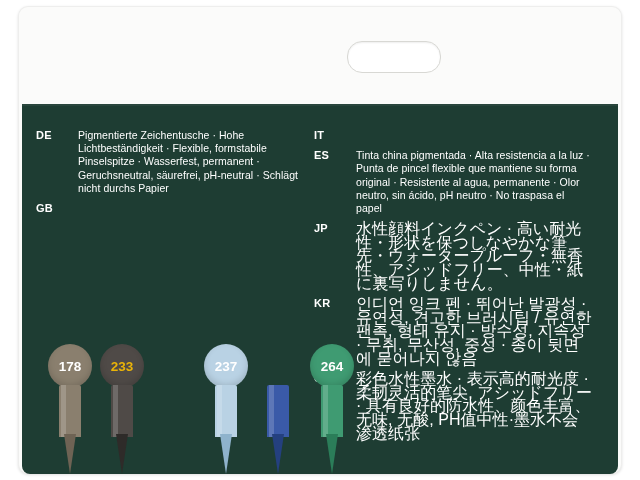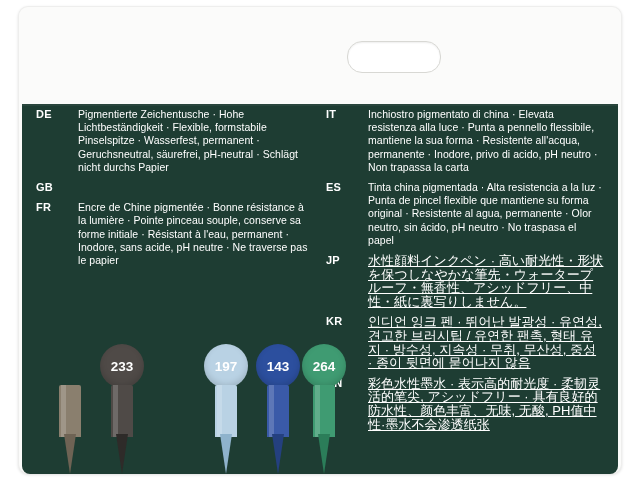--- a/index.html
+++ b/index.html
@@ -62,24 +62,24 @@
   }
   .panel::before {
     content: "";
     position: absolute;
     left: 0; top: 0; right: 0; height: 2px;
     background: rgba(255,255,255,0.05);
   }
   .cols {
     position: absolute;
     left: 14px;
-    top: 4px;
+    top: 25px;
     width: 572px;
     display: flex;
-    gap: 12px;
+    gap: 0;
   }
   .col {
     width: 278px;
   }
   .entry {
     display: flex;
     margin-bottom: 7px;
   }
   .lang {
     width: 26px;
@@ -92,23 +92,22 @@
   }
   .txt {
     color: #ffffff;
     font-size: 10.5px;
     line-height: 13.2px;
     letter-spacing: 0.05px;
     width: 236px;
     margin-left: 16px;
   }
   .txt.cjk {
-    font-size: 13px;
+    font-size: 16px;
     line-height: 13.6px;
-    text-decoration: underline;
   }
   
   .pens {
     position: absolute;
     left: 26px;
     bottom: 0;
     width: 300px;
     height: 130px;
   }
   .pen {
@@ -173,32 +172,27 @@
 
         <div class="entry">
           <div class="lang">DE</div>
           <div class="txt">Pigmentierte Zeichentusche · Hohe Lichtbeständigkeit · Flexible, formstabile Pinselspitze · Wasserfest, permanent · Geruchsneutral, säurefrei, pH-neutral · Schlägt nicht durchs Papier</div>
         </div>
 
         <div class="entry">
           <div class="lang">GB</div>
         </div>
 
-        <div class="entry">
-          <div class="lang">FR</div>
-          <div class="txt">Encre de Chine pigmentée · Bonne résistance à la lumière · Pointe pinceau souple, conserve sa forme initiale · Résistant à l'eau, permanent · Inodore, sans acide, pH neutre · Ne traverse pas le papier</div>
-        </div>
 
       </div>
 
       <div class="col">
 
         <div class="entry">
           <div class="lang">IT</div>
-          <div class="txt">Inchiostro pigmentato di china · Elevata resistenza alla luce · Punta a pennello flessibile, mantiene la sua forma · Resistente all'acqua, permanente · Inodore, privo di acido, pH neutro · Non trapassa la carta</div>
         </div>
 
         <div class="entry">
           <div class="lang">ES</div>
           <div class="txt">Tinta china pigmentada · Alta resistencia a la luz · Punta de pincel flexible que mantiene su forma original · Resistente al agua, permanente · Olor neutro, sin ácido, pH neutro · No traspasa el papel</div>
         </div>
 
         <div class="entry">
           <div class="lang">JP</div>
           <div class="txt cjk">水性顔料インクペン · 高い耐光性・形状を保つしなやかな筆先・ウォータープルーフ・無香性、アシッドフリー、中性・紙に裏写りしません。</div>
@@ -214,50 +208,50 @@
           <div class="txt cjk">彩色水性墨水 · 表示高的耐光度 · 柔韧灵活的笔尖, アシッドフリー · 具有良好的防水性、颜色丰富、无味, 无酸, PH值中性·墨水不会渗透纸张</div>
         </div>
 
       </div>
 
     </div>
 
     <div class="pens">
 
       <div class="pen" style="left:0px">
+        <div class="cap" style="background: rgb(138, 127, 110); color: rgb(255, 255, 255);">
+          <span>178</span>
+        </div>
         <div class="barrel" style="background: rgb(138, 127, 110);"></div>
         <div class="nib" style="border-top-color: rgb(110, 99, 84);"></div>
       </div>
 
       <div class="pen" style="left:52px">
-        <div class="cap" style="background: rgb(79, 74, 71); color: #ffffff; text-align: right;">
+        <div class="cap" style="background: rgb(79, 74, 71); color: #eab308; text-align: right;">
           <span>233</span>
         </div>
         <div class="barrel" style="background: rgb(79, 74, 71);"></div>
         <div class="nib" style="border-top-color: rgb(46, 43, 41);"></div>
       </div>
 
 
       <div class="pen" style="left:156px">
         <div class="cap" style="background: rgb(185, 210, 228); color: rgb(255, 255, 255);">
-          <span>197</span>
+          <span>237</span>
         </div>
         <div class="barrel" style="background: rgb(185, 210, 228);"></div>
         <div class="nib" style="border-top-color: rgb(143, 179, 204);"></div>
       </div>
 
       <div class="pen" style="left:208px">
-        <div class="cap" style="background: rgb(44, 79, 158); color: rgb(255, 255, 255);">
-          <span>143</span>
-        </div>
         <div class="barrel" style="background: rgb(58, 90, 168);"></div>
         <div class="nib" style="border-top-color: rgb(36, 64, 127);"></div>
       </div>
 
-      <div class="pen" style="left:254px">
+      <div class="pen" style="left:262px">
         <div class="cap" style="background: rgb(63, 155, 114); color: rgb(255, 255, 255);">
           <span>264</span>
         </div>
         <div class="barrel" style="background: rgb(63, 155, 114);"></div>
         <div class="nib" style="border-top-color: rgb(43, 125, 89);"></div>
       </div>
 
     </div>
 
   </div>

